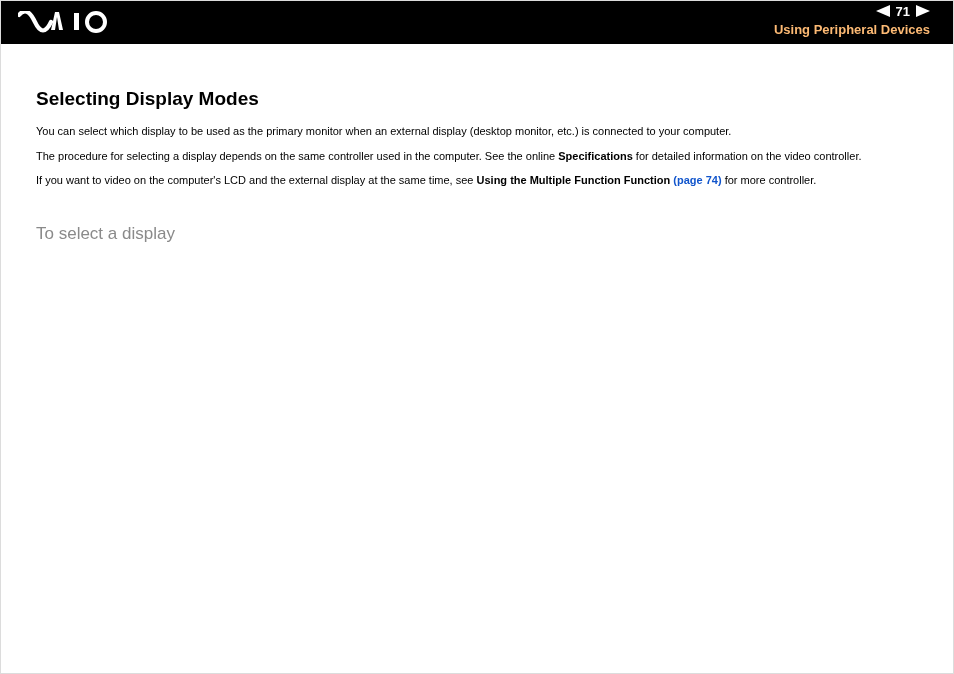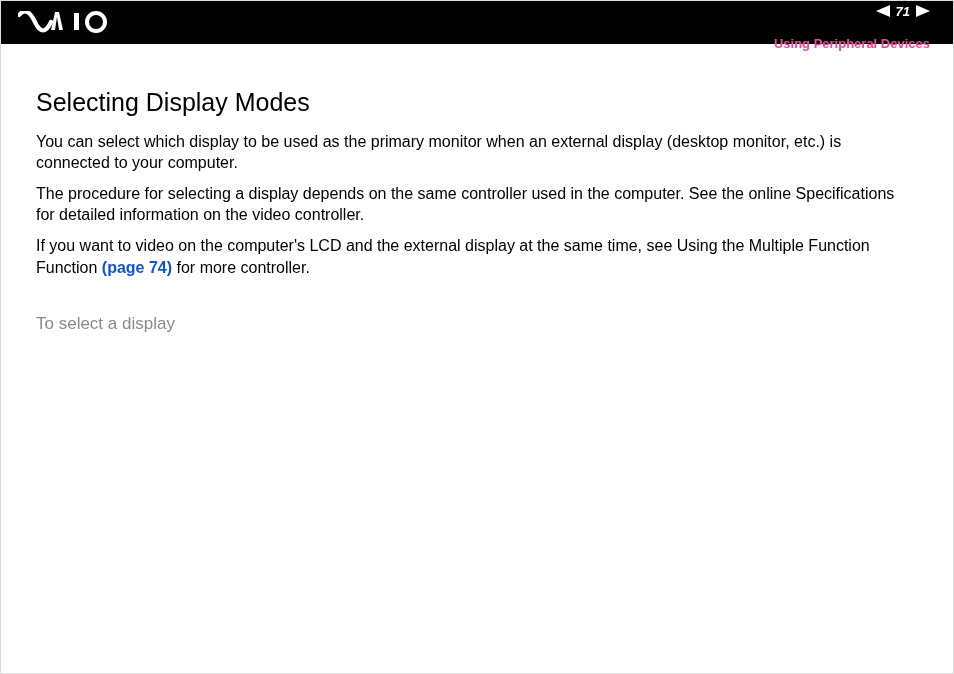--- a/index.html
+++ b/index.html
@@ -40,54 +40,53 @@
   }
   .nav-row {
     display: flex;
     align-items: center;
     justify-content: flex-end;
     gap: 6px;
     height: 18px;
   }
   .pagenum {
     font-size: 13px;
-    font-style: italic;
     font-weight: bold;
     color: #fff;
     line-height: 1;
   }
   .arrow-btn {
     cursor: pointer;
     display: inline-flex;
     align-items: center;
   }
   .arrow-btn svg { display:block; }
   .section-title {
     font-size: 13px;
     font-weight: bold;
-    color: #ec4899;
-    margin-top: 16px;
+    color: #fdba74;
+    margin-top: 2px;
   }
 
   
   .content {
     padding: 44px 36px 0 36px;
   }
   h1 {
-    font-size: 25px;
-    font-weight: 400;
+    font-size: 19px;
+    font-weight: 700;
     margin: 0 0 14px 0;
     color: #000;
   }
   p {
-    font-size: 16px;
+    font-size: 11px;
     line-height: 1.32;
     margin: 0 16px 10px 0;
   }
-  .bold { font-weight: normal; text-align: right; }
+  .bold { font-weight: bold; text-align: right; }
   .link {
     color: #1155cc;
     font-weight: bold;
     cursor: pointer;
   }
   .subheading {
     font-size: 17px;
     color: #8a8a8a;
     margin-top: 36px;
   }

